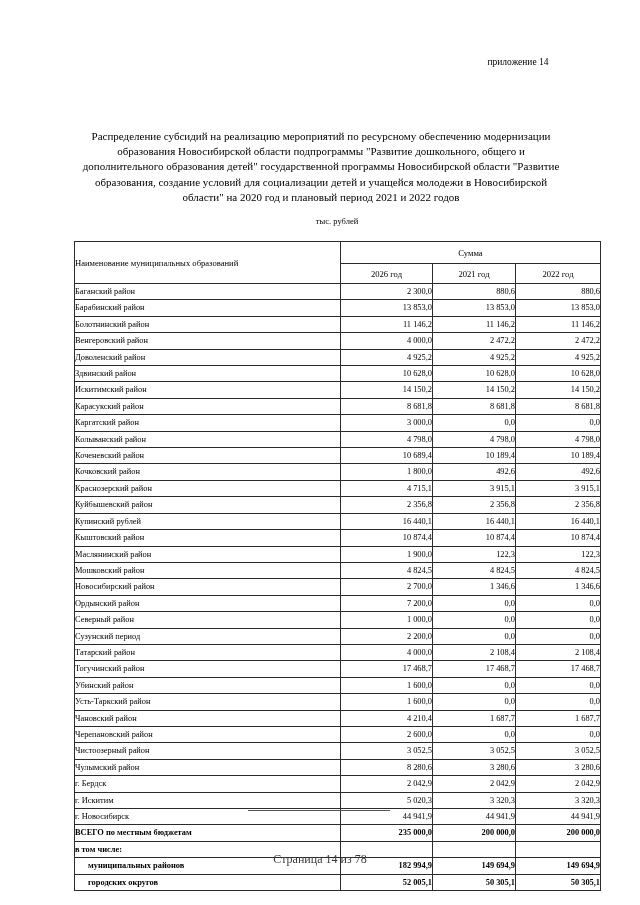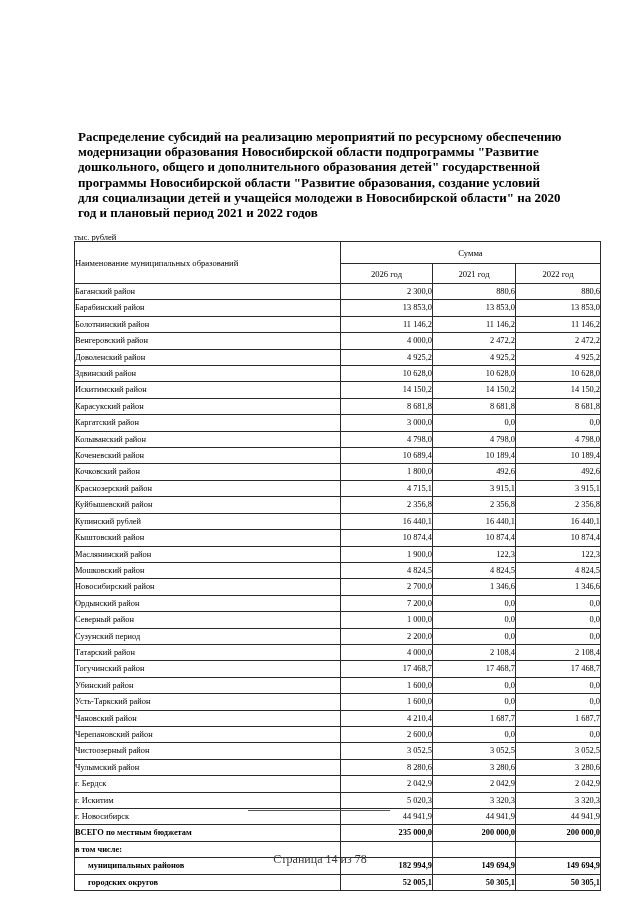--- a/index.html
+++ b/index.html
@@ -35,33 +35,33 @@
     width: 160px;
   }
   .doc-header div { white-space: nowrap; }
 
   
   .doc-title {
     position: absolute;
     top: 129px;
     left: 78px;
     width: 486px;
-    text-align: left;
-    font-size: 13px;
-    font-weight: bold;
+    text-align: center;
+    font-size: 11px;
+    font-weight: normal;
     line-height: 15.2px;
   }
 
   
   .units {
     position: absolute;
-    top: 232px;
+    top: 216px;
     left: 74px;
     width: 526px;
-    text-align: left;
+    text-align: center;
     font-size: 8.5px;
   }
 
   
   .tbl-wrap {
     position: absolute;
     top: 241px;
     left: 74px;
     width: 526px;
   }
@@ -137,20 +137,21 @@
     font-size: 12px;
     color: #3a3a3a;
   }
 </style>
 </head>
 <body>
 
 <div class="page">
 
   <div class="doc-header">
+    <div>приложение 14</div>
   </div>
 
   <div class="doc-title">Распределение субсидий на реализацию мероприятий по ресурсному обеспечению модернизации образования Новосибирской области подпрограммы "Развитие дошкольного, общего и дополнительного образования детей" государственной программы Новосибирской области "Развитие образования, создание условий для социализации детей и учащейся молодежи в Новосибирской области" на 2020 год и плановый период 2021 и 2022 годов</div>
 
   <div class="units">тыс. рублей</div>
 
   <div class="tbl-wrap">
     <table class="main">
       <colgroup>
         <col class="c-name">

